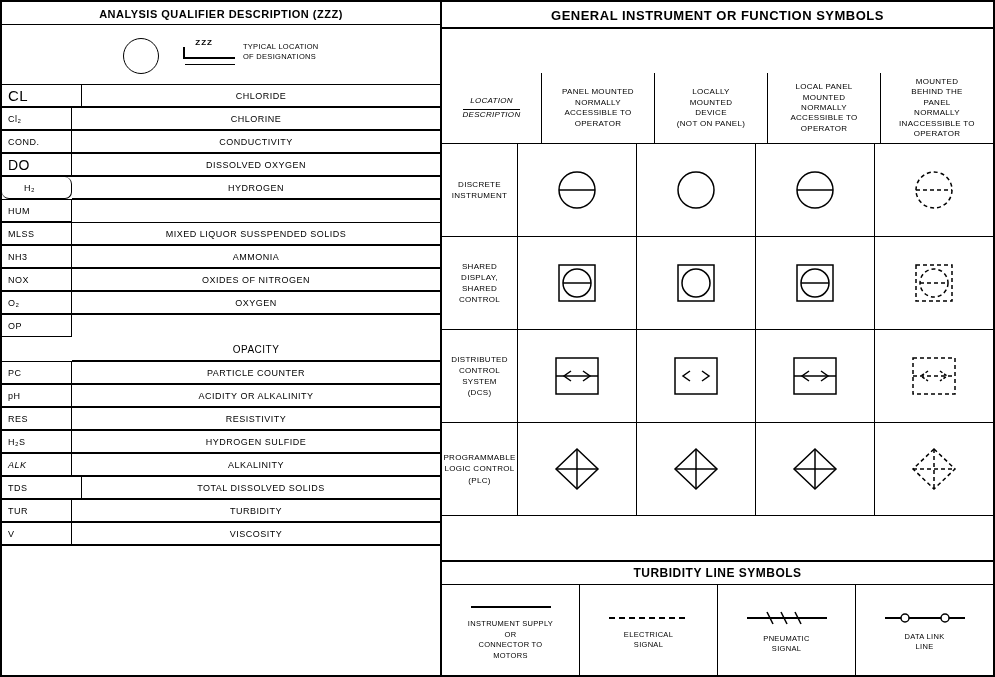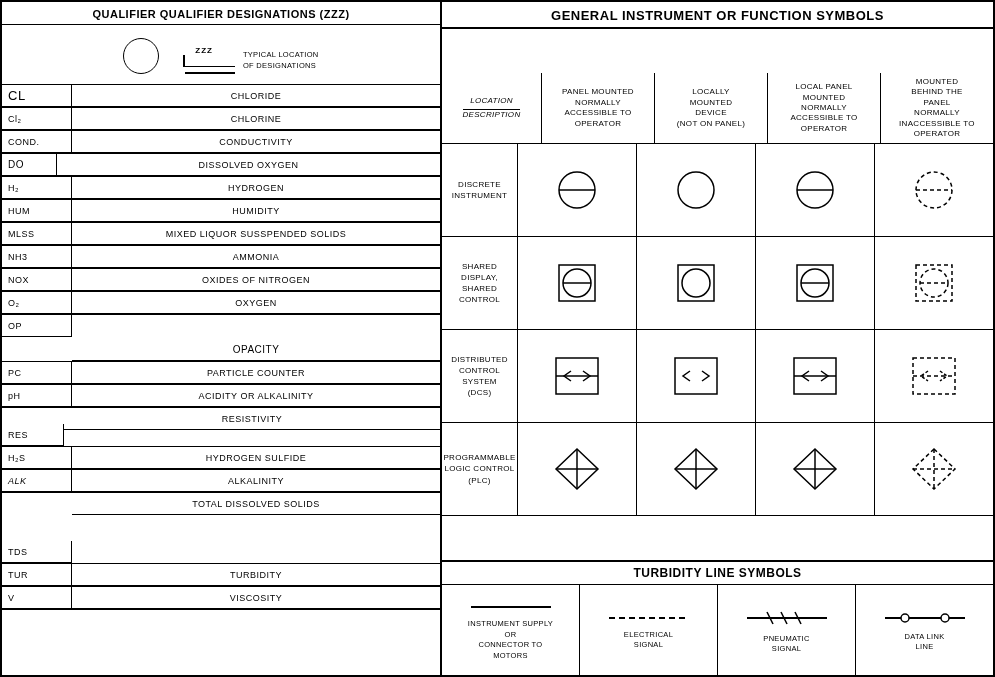--- a/index.html
+++ b/index.html
@@ -194,24 +194,24 @@
       align-items: center;
       justify-content: center;
     }
   </style>
 </head>
 <body>
 
 <div class="main-container">
 
   <div class="left-panel">
-    <div class="left-title">QUALIFIER QUALIFIER DESIGNATIONS (ZZZ)</div>
+    <div class="left-title">ANALYSIS QUALIFIER DESCRIPTION (ZZZ)</div>
 
     <div class="zzz-diagram">
-      <div style="display:flex; align-items:flex-end; position:relative;">
+      <div style="display:flex; align-items:flex-start; position:relative;">
         <div style="display:flex; flex-direction:column; align-items:center; margin-right:4px;">
           <div class="zzz-circle"></div>
         </div>
         <div style="display:flex; flex-direction:column; align-items:flex-start;">
           <div style="display:flex; flex-direction:row; align-items:flex-start;">
             <div style="display:flex; flex-direction:column; margin-right:8px;">
               <span style="font-size:8px; font-weight:bold; letter-spacing:1px; text-align:center;">ZZZ</span>
               <div style="display:flex; flex-direction:row; align-items:flex-end;">
                 <div style="width:1.5px; height:12px; background:#000; margin-left:10px;"></div>
                 <div style="width:50px; height:1.5px; background:#000;"></div>
@@ -222,42 +222,41 @@
               <span class="typical-text">TYPICAL  LOCATION</span>
               <span class="typical-text">OF  DESIGNATIONS</span>
             </div>
           </div>
         </div>
       </div>
     </div>
 
     <div class="analysis-table" id="analysis-table-container">
     <div class="analysis-row" style="display: flex; border-bottom: 1px solid rgb(0, 0, 0);">
-          <div class="analysis-cell abbr" style="width: 70px; border-right: 1px solid rgb(0, 0, 0); font-size: 13px; letter-spacing: 0.5px; vertical-align: middle; padding: 2px 6px; min-height: 20px; display: flex; align-items: center;">CL</div>
+          <div class="analysis-cell abbr" style="width: 80px; border-right: 1px solid rgb(0, 0, 0); font-size: 15px; letter-spacing: 0.5px; vertical-align: middle; padding: 2px 6px; min-height: 20px; display: flex; align-items: center;">CL</div>
           <div class="analysis-cell desc" style="flex: 1 1 0%; text-align: center; font-size: 9px; letter-spacing: 0.5px; padding: 2px 6px; min-height: 20px; display: flex; align-items: center; justify-content: center;">CHLORIDE</div>
         </div>
         <div class="analysis-row" style="display: flex; border-bottom: 1px solid rgb(0, 0, 0);">
           <div class="analysis-cell abbr" style="width: 70px; border-right: 1px solid rgb(0, 0, 0); font-size: 9px; letter-spacing: 0.5px; vertical-align: middle; padding: 2px 6px; min-height: 20px; display: flex; align-items: center;">Cl₂</div>
           <div class="analysis-cell desc" style="flex: 1 1 0%; text-align: center; font-size: 9px; letter-spacing: 0.5px; padding: 2px 6px; min-height: 20px; display: flex; align-items: center; justify-content: center;">CHLORINE</div>
         </div>
         <div class="analysis-row" style="display: flex; border-bottom: 1px solid rgb(0, 0, 0);">
           <div class="analysis-cell abbr" style="width: 70px; border-right: 1px solid rgb(0, 0, 0); font-size: 9px; letter-spacing: 0.5px; vertical-align: middle; padding: 2px 6px; min-height: 20px; display: flex; align-items: center;">COND.</div>
           <div class="analysis-cell desc" style="flex: 1 1 0%; text-align: center; font-size: 9px; letter-spacing: 0.5px; padding: 2px 6px; min-height: 20px; display: flex; align-items: center; justify-content: center;">CONDUCTIVITY</div>
         </div>
         <div class="analysis-row" style="display: flex; border-bottom: 1px solid rgb(0, 0, 0);">
-          <div class="analysis-cell abbr" style="width: 55px; border-right: 1px solid rgb(0, 0, 0); font-size: 10px; letter-spacing: 0.5px; vertical-align: middle; padding: 2px 6px; min-height: 20px; display: flex; align-items: center;">DO</div>
+          <div class="analysis-cell abbr" style="width: 70px; border-right: 1px solid rgb(0, 0, 0); font-size: 14px; letter-spacing: 0.5px; vertical-align: middle; padding: 2px 6px; min-height: 20px; display: flex; align-items: center;">DO</div>
           <div class="analysis-cell desc" style="flex: 1 1 0%; text-align: center; font-size: 9px; letter-spacing: 0.5px; padding: 2px 6px; min-height: 20px; display: flex; align-items: center; justify-content: center;">DISSOLVED  OXYGEN</div>
         </div>
         <div class="analysis-row" style="display: flex; border-bottom: 1px solid rgb(0, 0, 0);">
-          <div class="analysis-cell abbr" style="width: 70px; border-right: 1px solid rgb(0, 0, 0); font-size: 9px; letter-spacing: 0.5px; vertical-align: middle; padding: 2px 6px; min-height: 20px; display: flex; align-items: center;">H₂</div>
+          <div class="analysis-cell abbr" style="width: 70px; border-right: 1px solid rgb(0, 0, 0); font-size: 9px; letter-spacing: 0.5px; vertical-align: middle; padding: 2px 22px; min-height: 20px; display: flex; align-items: center; border-radius: 7px;">H₂</div>
           <div class="analysis-cell desc" style="flex: 1 1 0%; text-align: center; font-size: 9px; letter-spacing: 0.5px; padding: 2px 6px; min-height: 20px; display: flex; align-items: center; justify-content: center;">HYDROGEN</div>
         </div>
         <div class="analysis-row" style="display: flex; border-bottom: 1px solid rgb(0, 0, 0);">
           <div class="analysis-cell abbr" style="width: 70px; border-right: 1px solid rgb(0, 0, 0); font-size: 9px; letter-spacing: 0.5px; vertical-align: middle; padding: 2px 6px; min-height: 20px; display: flex; align-items: center;">HUM</div>
-          <div class="analysis-cell desc" style="flex: 1 1 0%; text-align: center; font-size: 9px; letter-spacing: 0.5px; padding: 2px 6px; min-height: 20px; display: flex; align-items: center; justify-content: center;">HUMIDITY</div>
         </div>
         <div class="analysis-row" style="display: flex; border-bottom: 1px solid rgb(0, 0, 0);">
           <div class="analysis-cell abbr" style="width: 70px; border-right: 1px solid rgb(0, 0, 0); font-size: 9px; letter-spacing: 0.5px; vertical-align: middle; padding: 2px 6px; min-height: 20px; display: flex; align-items: center;">MLSS</div>
           <div class="analysis-cell desc" style="flex: 1 1 0%; text-align: center; font-size: 9px; letter-spacing: 0.5px; padding: 2px 6px; min-height: 20px; display: flex; align-items: center; justify-content: center;">MIXED  LIQUOR  SUSSPENDED  SOLIDS</div>
         </div>
         <div class="analysis-row" style="display: flex; border-bottom: 1px solid rgb(0, 0, 0);">
           <div class="analysis-cell abbr" style="width: 70px; border-right: 1px solid rgb(0, 0, 0); font-size: 9px; letter-spacing: 0.5px; vertical-align: middle; padding: 2px 6px; min-height: 20px; display: flex; align-items: center;">NH3</div>
           <div class="analysis-cell desc" style="flex: 1 1 0%; text-align: center; font-size: 9px; letter-spacing: 0.5px; padding: 2px 6px; min-height: 20px; display: flex; align-items: center; justify-content: center;">AMMONIA</div>
         </div>
         <div class="analysis-row" style="display: flex; border-bottom: 1px solid rgb(0, 0, 0);">
@@ -274,33 +273,33 @@
         </div>
         <div class="analysis-row" style="display: flex; border-bottom: 1px solid rgb(0, 0, 0);">
           <div class="analysis-cell abbr" style="width: 70px; border-right: 1px solid rgb(0, 0, 0); font-size: 9px; letter-spacing: 0.5px; vertical-align: middle; padding: 2px 6px; min-height: 20px; display: flex; align-items: center;">PC</div>
           <div class="analysis-cell desc" style="flex: 1 1 0%; text-align: center; font-size: 9px; letter-spacing: 0.5px; padding: 2px 6px; min-height: 20px; display: flex; align-items: center; justify-content: center;">PARTICLE  COUNTER</div>
         </div>
         <div class="analysis-row" style="display: flex; border-bottom: 1px solid rgb(0, 0, 0);">
           <div class="analysis-cell abbr" style="width: 70px; border-right: 1px solid rgb(0, 0, 0); font-size: 9px; letter-spacing: 0.5px; vertical-align: middle; padding: 2px 6px; min-height: 20px; display: flex; align-items: center;">pH</div>
           <div class="analysis-cell desc" style="flex: 1 1 0%; text-align: center; font-size: 9px; letter-spacing: 0.5px; padding: 2px 6px; min-height: 20px; display: flex; align-items: center; justify-content: center;">ACIDITY  OR  ALKALINITY</div>
         </div>
         <div class="analysis-row" style="display: flex; border-bottom: 1px solid rgb(0, 0, 0);">
-          <div class="analysis-cell abbr" style="width: 62px; border-right: 1px solid rgb(0, 0, 0); font-size: 9px; letter-spacing: 0.5px; vertical-align: middle; padding: 2px 6px; min-height: 20px; display: flex; align-items: center; margin-top: 16px;">RES</div>
+          <div class="analysis-cell abbr" style="width: 70px; border-right: 1px solid rgb(0, 0, 0); font-size: 9px; letter-spacing: 0.5px; vertical-align: middle; padding: 2px 6px; min-height: 20px; display: flex; align-items: center;">RES</div>
           <div class="analysis-cell desc" style="flex: 1 1 0%; text-align: center; font-size: 9px; letter-spacing: 0.5px; padding: 2px 6px; min-height: 20px; display: flex; align-items: center; justify-content: center;">RESISTIVITY</div>
         </div>
         <div class="analysis-row" style="display: flex; border-bottom: 1px solid rgb(0, 0, 0);">
           <div class="analysis-cell abbr" style="width: 70px; border-right: 1px solid rgb(0, 0, 0); font-size: 9px; letter-spacing: 0.5px; vertical-align: middle; padding: 2px 6px; min-height: 20px; display: flex; align-items: center;">H₂S</div>
           <div class="analysis-cell desc" style="flex: 1 1 0%; text-align: center; font-size: 9px; letter-spacing: 0.5px; padding: 2px 6px; min-height: 20px; display: flex; align-items: center; justify-content: center;">HYDROGEN  SULFIDE</div>
         </div>
         <div class="analysis-row" style="display: flex; border-bottom: 1px solid rgb(0, 0, 0);">
           <div class="analysis-cell abbr" style="width: 70px; border-right: 1px solid rgb(0, 0, 0); font-size: 9px; letter-spacing: 0.5px; vertical-align: middle; padding: 2px 6px; min-height: 20px; display: flex; align-items: center; font-style: italic;">ALK</div>
           <div class="analysis-cell desc" style="flex: 1 1 0%; text-align: center; font-size: 9px; letter-spacing: 0.5px; padding: 2px 6px; min-height: 20px; display: flex; align-items: center; justify-content: center;">ALKALINITY</div>
         </div>
         <div class="analysis-row" style="display: flex; border-bottom: 1px solid rgb(0, 0, 0);">
-          <div class="analysis-cell abbr" style="width: 70px; border-right: 1px solid rgb(0, 0, 0); font-size: 9px; letter-spacing: 0.5px; vertical-align: middle; padding: 2px 6px; min-height: 20px; display: flex; align-items: center; margin-top: 48px;">TDS</div>
+          <div class="analysis-cell abbr" style="width: 80px; border-right: 1px solid rgb(0, 0, 0); font-size: 9px; letter-spacing: 0.5px; vertical-align: middle; padding: 2px 6px; min-height: 20px; display: flex; align-items: center;">TDS</div>
           <div class="analysis-cell desc" style="flex: 1 1 0%; text-align: center; font-size: 9px; letter-spacing: 0.5px; padding: 2px 6px; min-height: 20px; display: flex; align-items: center; justify-content: center;">TOTAL  DISSOLVED  SOLIDS</div>
         </div>
         <div class="analysis-row" style="display: flex; border-bottom: 1px solid rgb(0, 0, 0);">
           <div class="analysis-cell abbr" style="width: 70px; border-right: 1px solid rgb(0, 0, 0); font-size: 9px; letter-spacing: 0.5px; vertical-align: middle; padding: 2px 6px; min-height: 20px; display: flex; align-items: center;">TUR</div>
           <div class="analysis-cell desc" style="flex: 1 1 0%; text-align: center; font-size: 9px; letter-spacing: 0.5px; padding: 2px 6px; min-height: 20px; display: flex; align-items: center; justify-content: center;">TURBIDITY</div>
         </div>
         <div class="analysis-row" style="display: flex; border-bottom: 1px solid rgb(0, 0, 0);">
           <div class="analysis-cell abbr" style="width: 70px; border-right: 1px solid rgb(0, 0, 0); font-size: 9px; letter-spacing: 0.5px; vertical-align: middle; padding: 2px 6px; min-height: 20px; display: flex; align-items: center;">V</div>
           <div class="analysis-cell desc" style="flex: 1 1 0%; text-align: center; font-size: 9px; letter-spacing: 0.5px; padding: 2px 6px; min-height: 20px; display: flex; align-items: center; justify-content: center;">VISCOSITY</div>
         </div>

